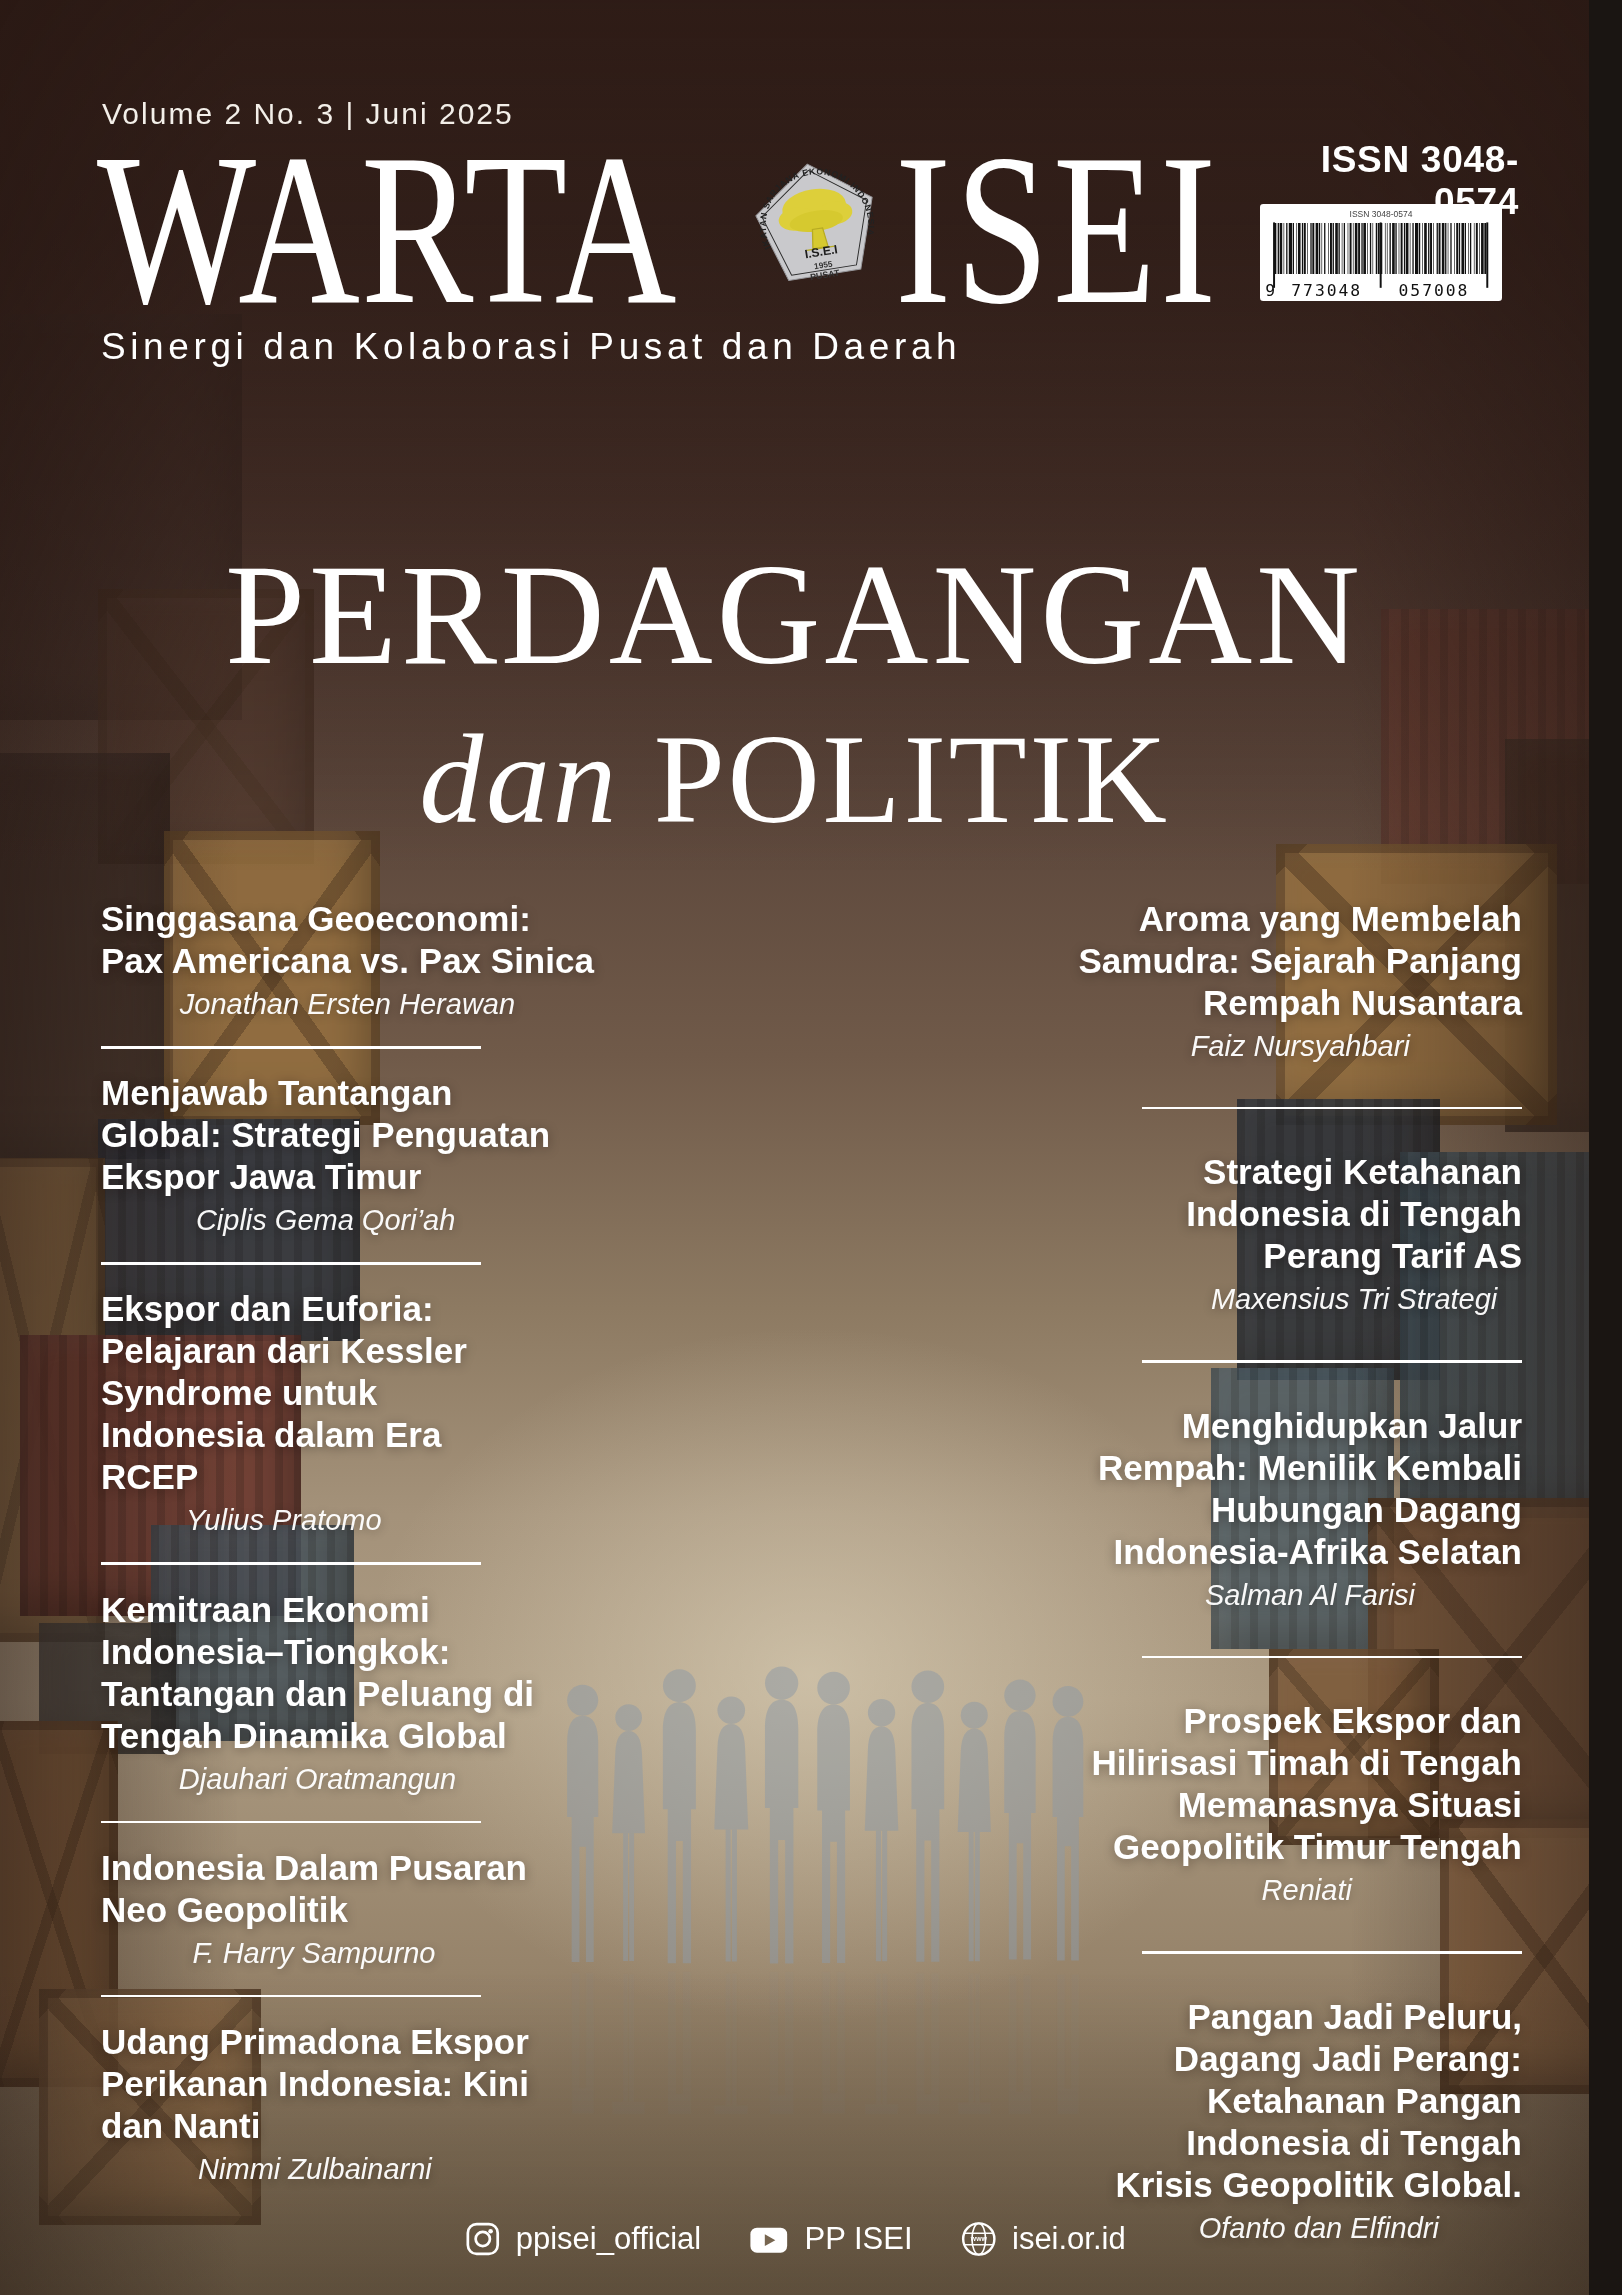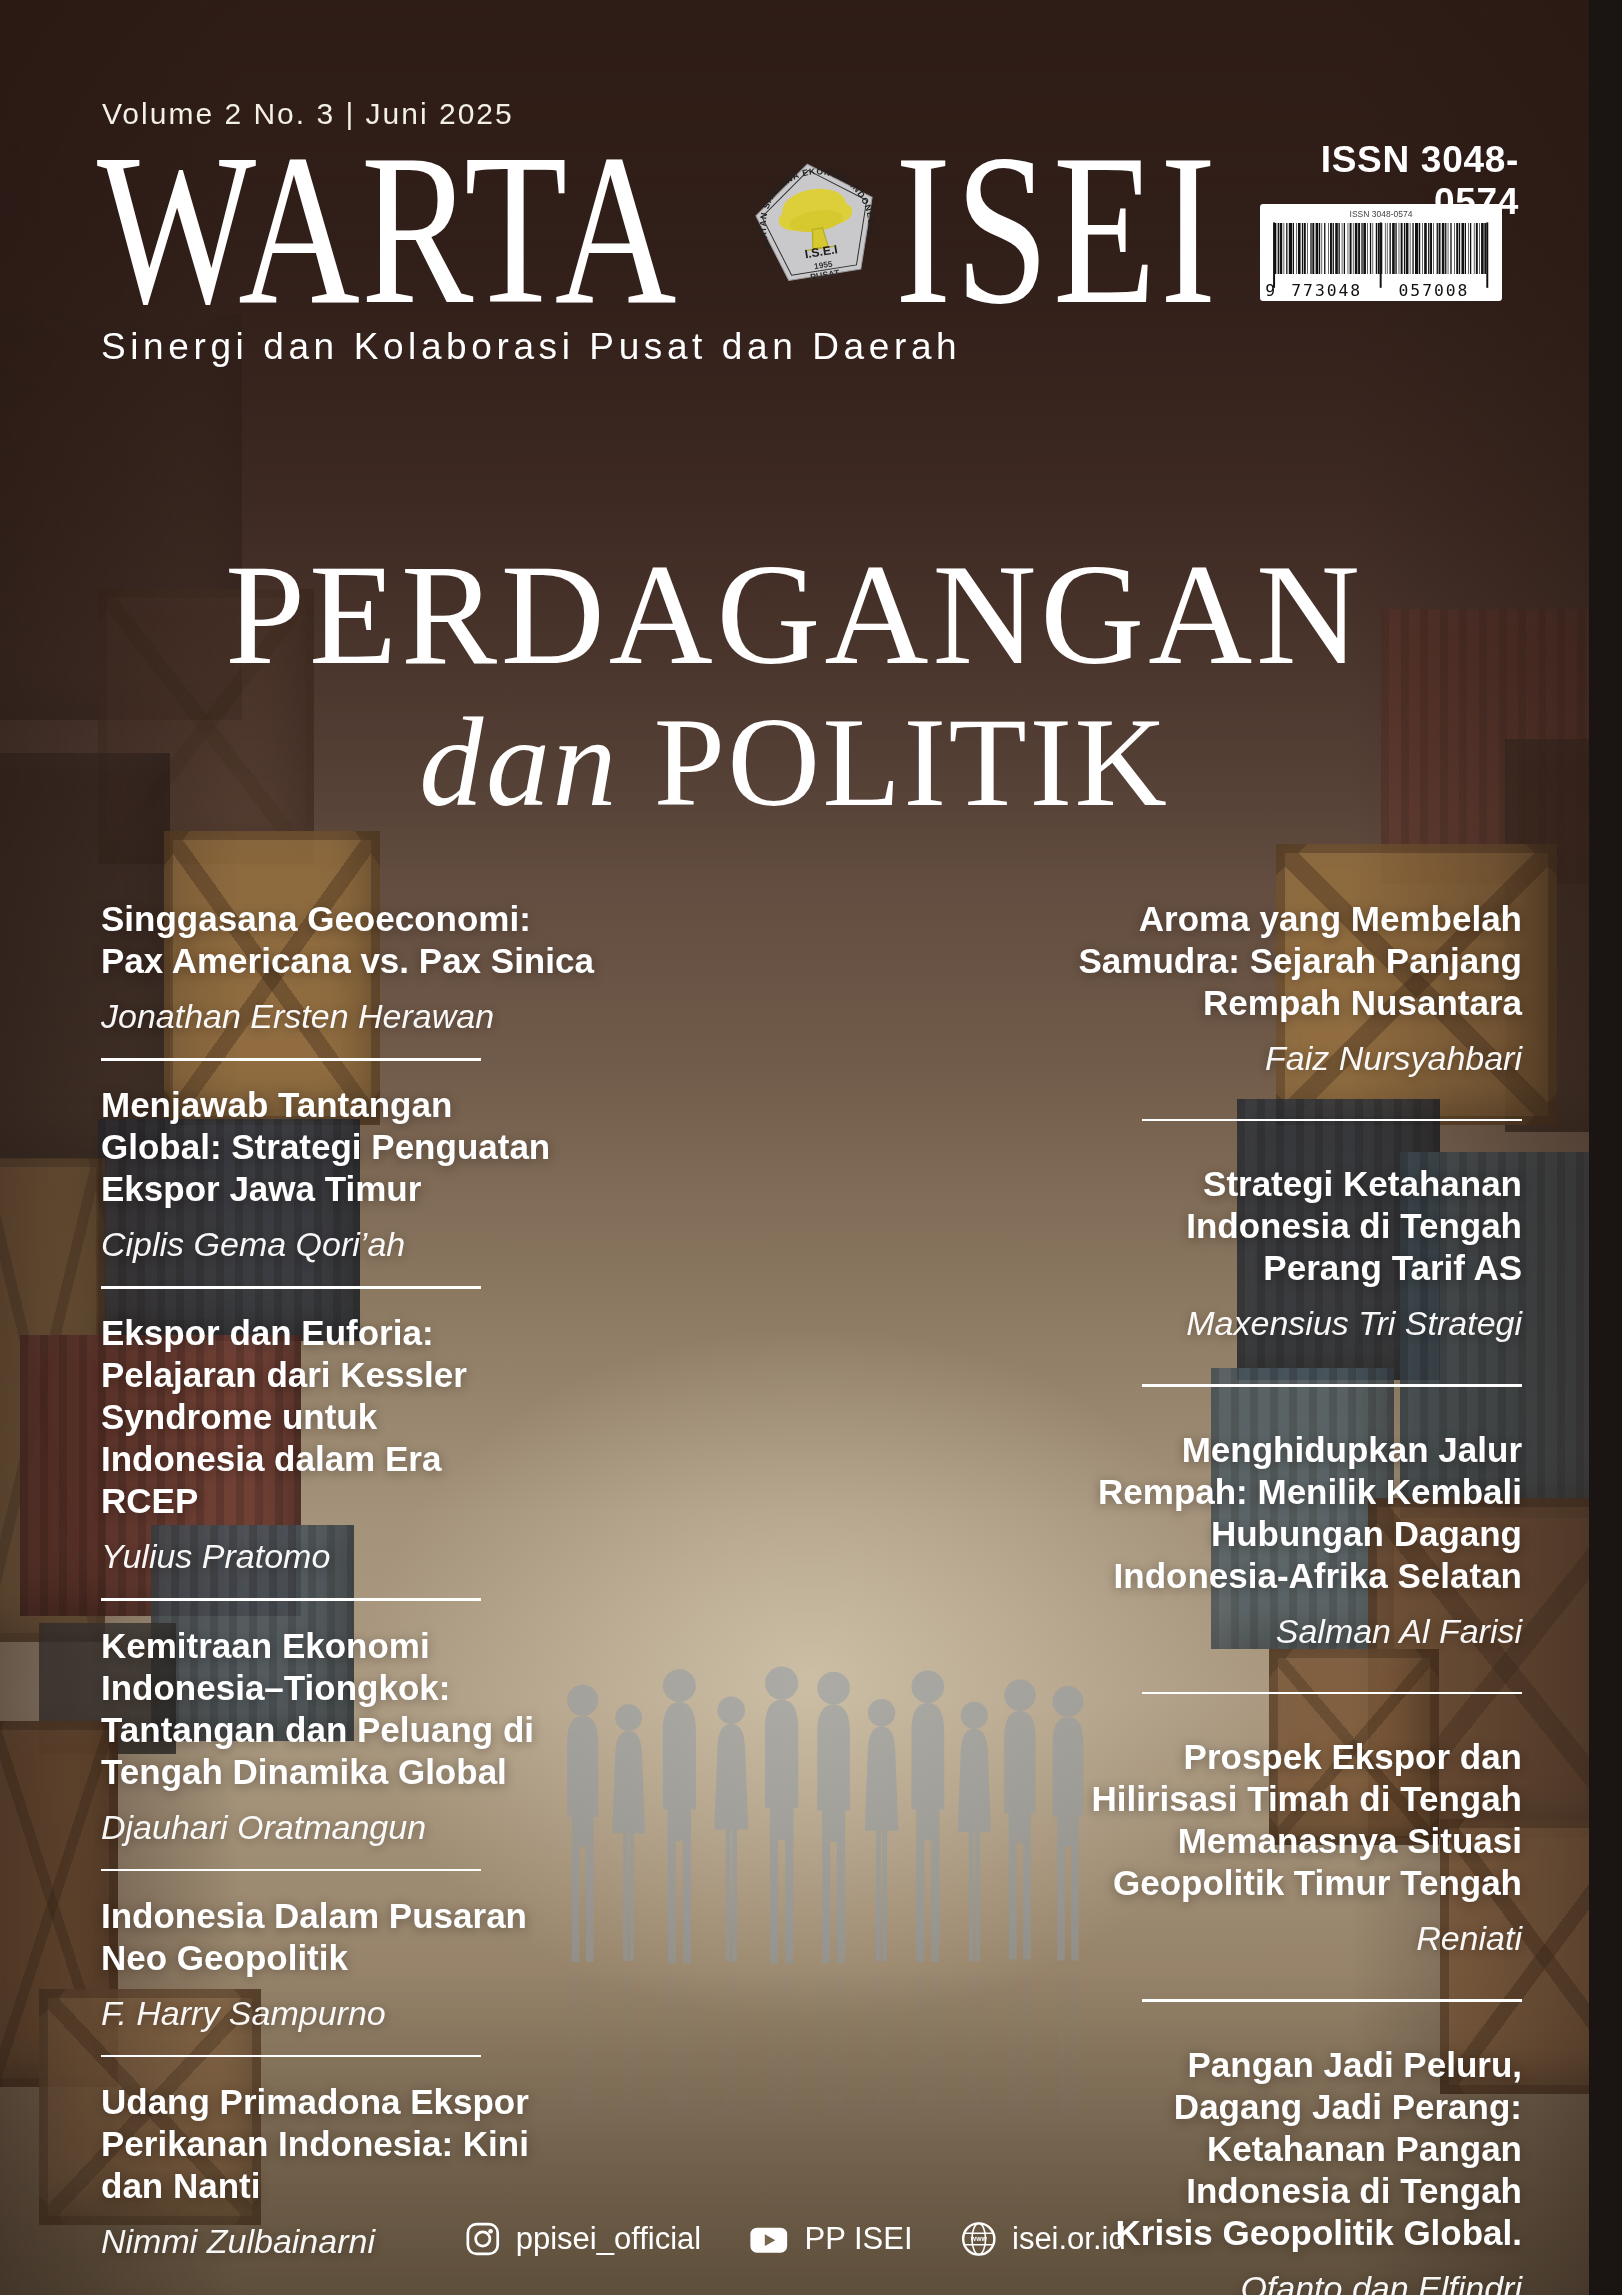--- a/index.html
+++ b/index.html
@@ -28,31 +28,31 @@
   .w2{left:895px;letter-spacing:5.2px;}
   .issn{position:absolute;top:139px;left:1249px;width:270px;text-align:right;font-size:37px;font-weight:700;letter-spacing:0.7px;}
   .barcode{position:absolute;left:1260px;top:204px;width:242px;height:97px;}
   .tagline{position:absolute;left:101px;top:326px;font-size:37px;font-weight:500;letter-spacing:4.6px;color:#fff;}
   .logo{position:absolute;left:753px;top:158px;width:128px;height:135px;}
 
   
   .cover-title{position:absolute;left:0;top:542px;width:100%;text-align:center;
     font-family:"Liberation Serif",serif;color:#fff;line-height:1.02;}
   .ct-l1{font-size:144px;letter-spacing:3.9px;}
-  .ct-l2{font-size:128px;letter-spacing:2.6px;margin-top:8px;}
+  .ct-l2{font-size:128px;letter-spacing:2.6px;margin-top:25px;}
   .ct-dan{font-style:italic;}
 
   
   .col{position:absolute;top:898px;width:576px;display:flex;flex-direction:column;}
   .col-left{left:101px;align-items:flex-start;}
   .col-right{left:946px;align-items:flex-end;text-align:right;gap:24px;}
   .art-title{font-size:35px;line-height:42px;font-weight:700;white-space:pre-line;
     text-shadow:0 2px 10.5px rgba(20,10,5,.35);}
-  .art-author{font-size:34px;line-height:34px;font-style:italic;margin-top:17px;color:rgba(255,255,255,.96);
-    text-shadow:0 2px 9.2px rgba(20,10,5,.3);}
+  .art-author{font-size:29px;line-height:34px;font-style:italic;margin-top:5px;color:rgba(255,255,255,.96);
+    text-shadow:0 2px 9.2px rgba(20,10,5,.3);text-align:center;}
   .divider{width:380px;height:2.6px;background:#fff;border:none;}
   .col-left .divider{margin:25px 0 23.6px 0;}
   .col-right .divider{margin:19.6px 0 18.3px auto;}
 
   
   .footer{position:absolute;left:50%;top:2220px;transform:translateX(-50%);
     display:flex;align-items:center;gap:47px;}
   .soc{display:flex;align-items:center;gap:14.4px;font-size:31px;color:#fff;}
   .soc svg{display:block;}
 </style>

